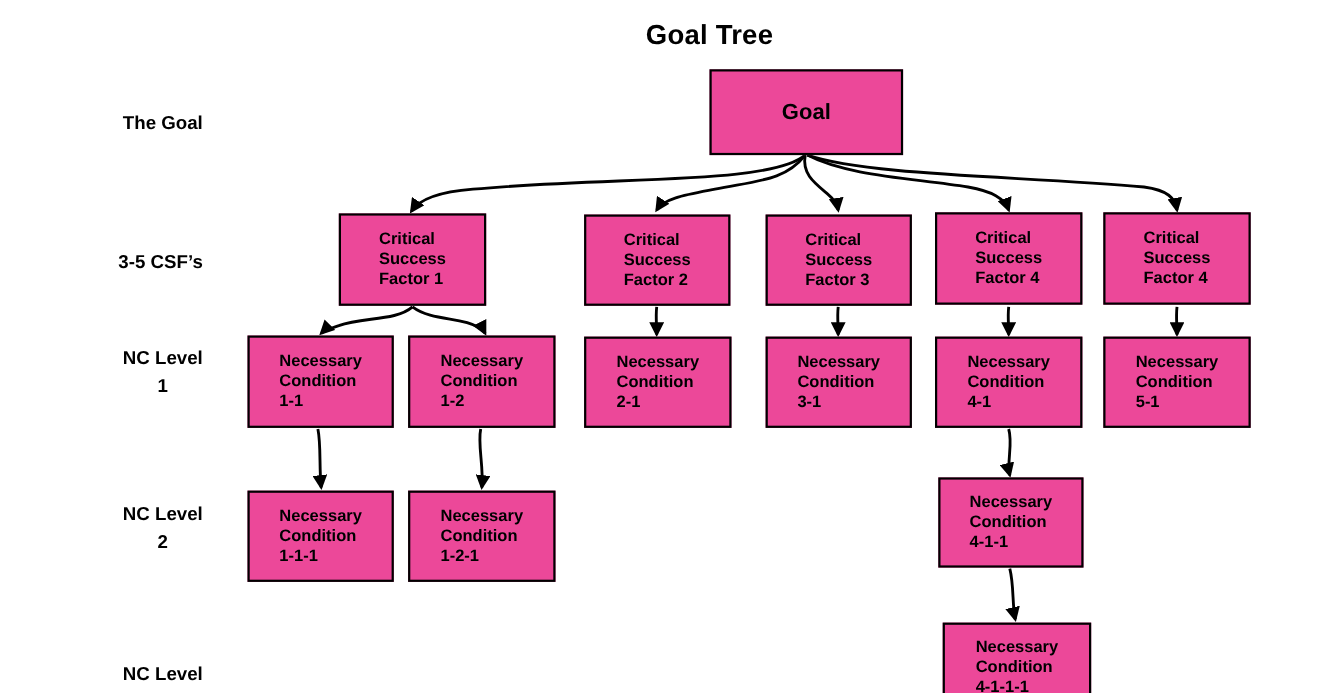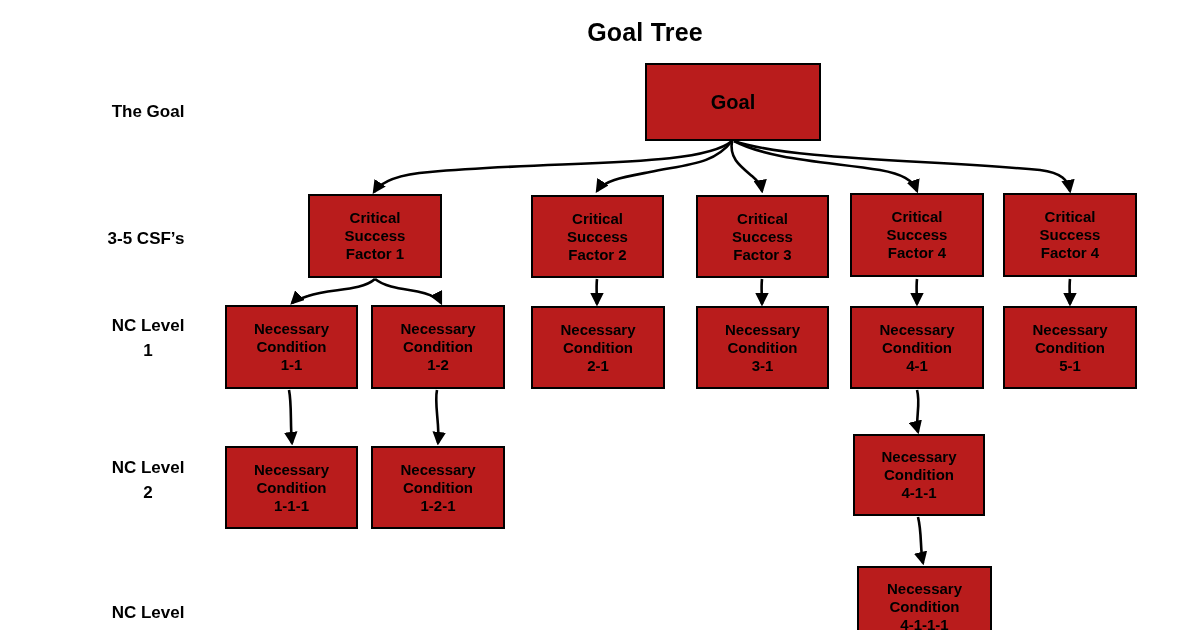--- a/index.html
+++ b/index.html
@@ -41,26 +41,25 @@
     position: absolute;
     font-size: 17px;
     font-weight: bold;
     line-height: 1.45;
     text-align: center;
     white-space: pre-line;
   }
   .node {
     position: absolute;
     box-sizing: border-box;
-    background: #b91c1c;
+    background: #ec4899;
     border: 2.5px solid #000000;
     display: flex;
     align-items: center;
     justify-content: center;
-    text-align: center;
     font-size: 15px;
     font-weight: bold;
     line-height: 1.2;
     white-space: pre-line;
     z-index: 2;
   }
   .node.goal {
     font-size: 20px;
   }
 </style>

